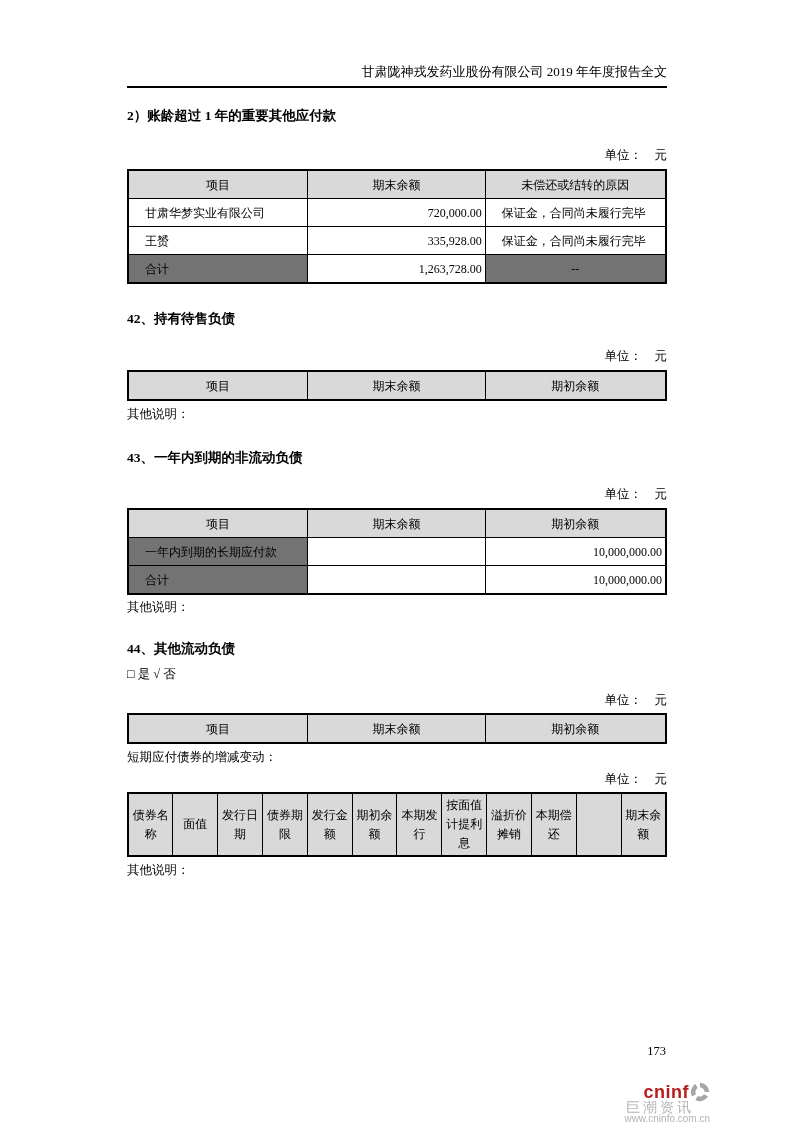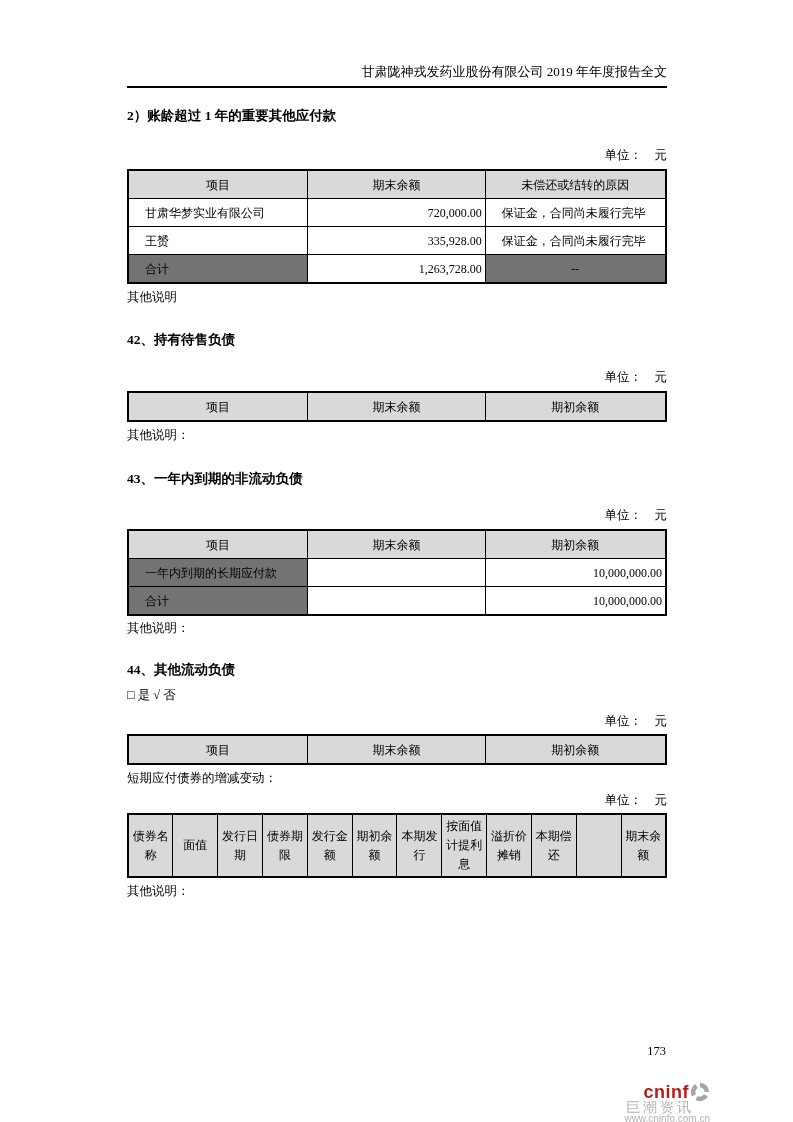--- a/index.html
+++ b/index.html
@@ -142,21 +142,20 @@
       <td class="num">335,928.00</td>
       <td class="item">保证金，合同尚未履行完毕</td>
     </tr>
     <tr>
       <td class="item shaded">合计</td>
       <td class="num">1,263,728.00</td>
       <td class="center shaded">--</td>
     </tr>
   </tbody>
     </table>
-  <div class="note">其他说明</div>
 
   <div class="sec-heading h-s42">42、持有待售负债</div>
   <div class="unit u2">单位：　元</div>
   <table class="tbl">
     <colgroup>
         <col style="width:33.4%">
         <col style="width:33%">
         <col style="width:33.6%">
       </colgroup>
     <tbody>

